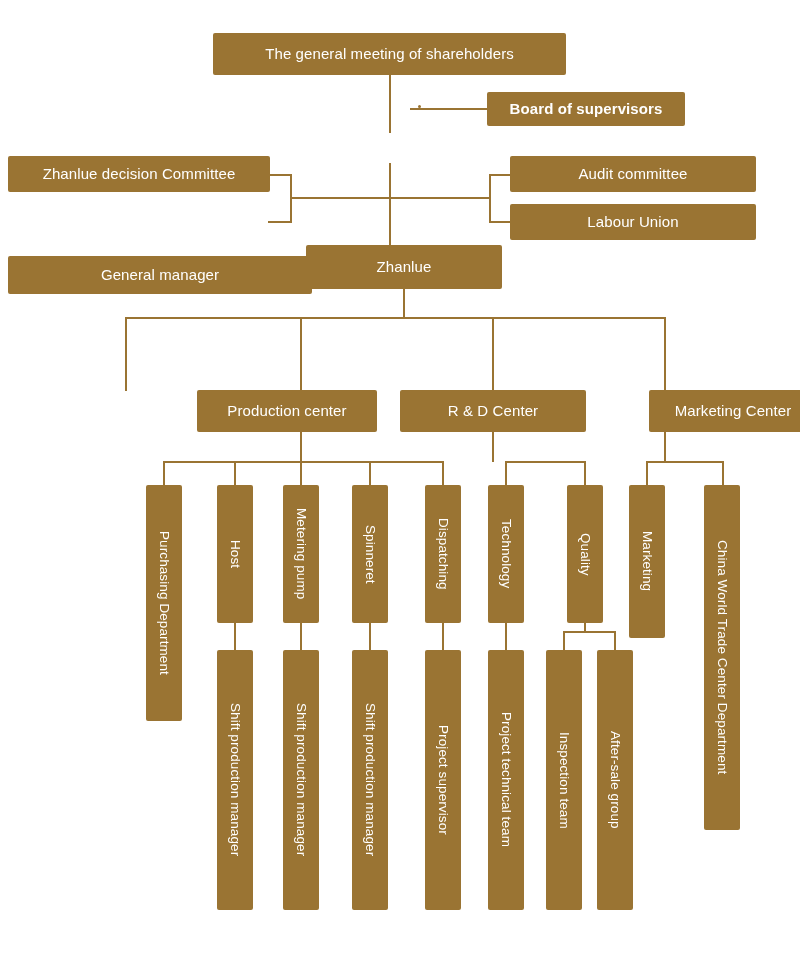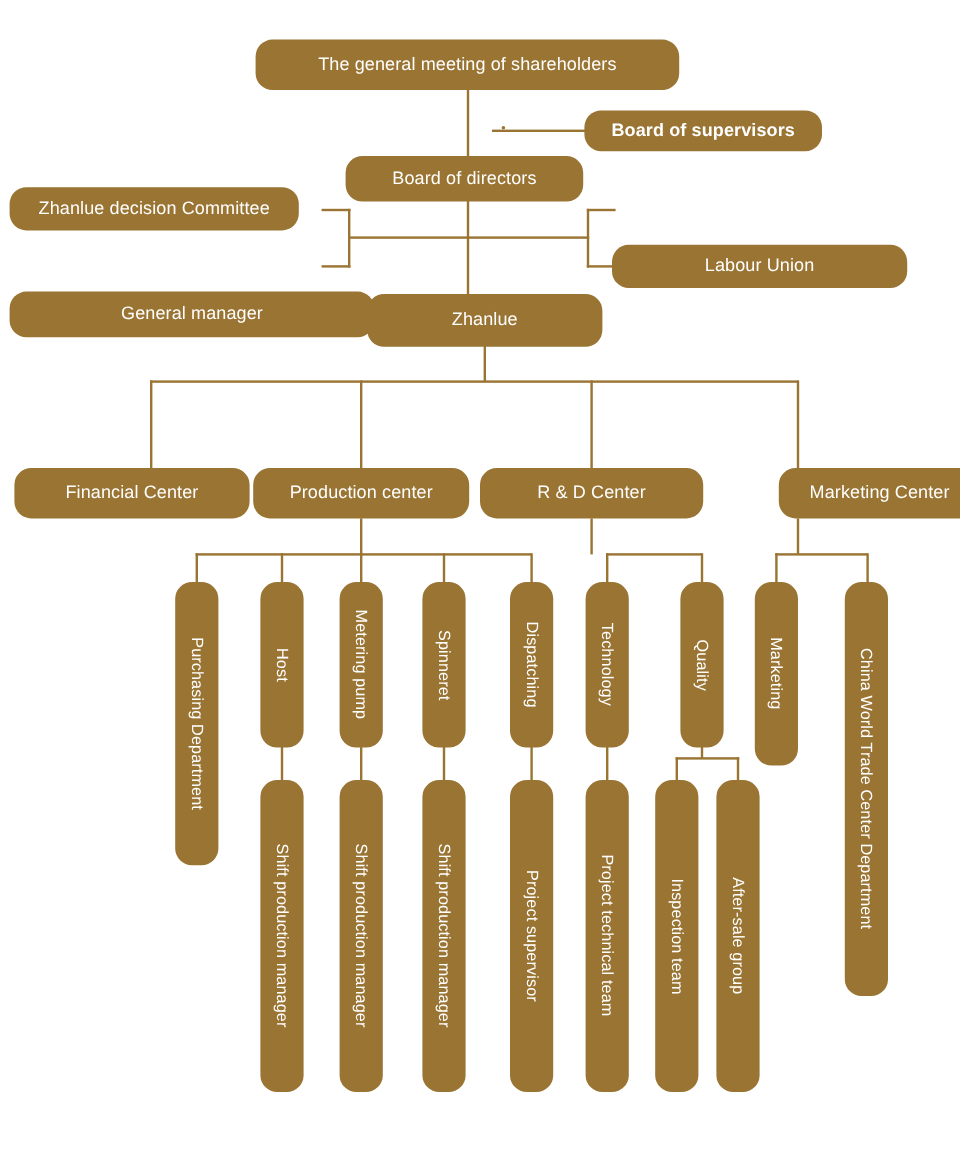--- a/index.html
+++ b/index.html
@@ -12,21 +12,21 @@
     width: 800px;
     height: 970px;
     background: #ffffff;
     font-family: "Liberation Sans", sans-serif;
     overflow: hidden;
   }
   .node {
     position: absolute;
     background: #9a7433;
     color: #ffffff;
-    border-radius: 14px;
+    border-radius: 2px;
     display: flex;
     align-items: center;
     justify-content: center;
     text-align: center;
     box-sizing: border-box;
     line-height: 1.15;
     letter-spacing: 0.1px;
   }
   .node.h {
     font-size: 15px;
@@ -107,30 +107,29 @@
   <div class="line vt" style="left:442px; top:622px; height:28px;"></div>
   <div class="line vt" style="left:505px; top:622px; height:28px;"></div>
 
   <div class="line vt" style="left:584px; top:622px; height:10px;"></div>
   <div class="line hz" style="left:563px; top:631px; width:53px;"></div>
   <div class="line vt" style="left:563px; top:631px; height:19px;"></div>
   <div class="line vt" style="left:614px; top:631px; height:19px;"></div>
 
   <div class="node h" style="left:213px; top:33px; width:353px; height:42px;">The general meeting of shareholders</div>
   <div class="node h" style="left:487px; top:92px; width:198px; height:34px;font-weight:bold;">Board of supervisors</div>
-  <div class="node h" style="left:288px; top:130px; width:198px; height:38px;">Board of directors</div>
 
-  <div class="node h" style="left:8px; top:156px; width:241px; height:36px;">Zhanlue decision Committee</div>
+  <div class="node h" style="left:8px; top:156px; width:262px; height:36px;">Zhanlue decision Committee</div>
+  <div class="node h" style="left:510px; top:156px; width:246px; height:36px;">Audit committee</div>
   <div class="node h" style="left:510px; top:204px; width:246px; height:36px;">Labour Union</div>
 
-  <div class="node h" style="left:8px; top:243px; width:304px; height:38px;">General manager</div>
+  <div class="node h" style="left:8px; top:256px; width:304px; height:38px;">General manager</div>
   <div class="node h" style="left:306px; top:245px; width:196px; height:44px;">Zhanlue</div>
 
-  <div class="node h" style="left:12px; top:390px; width:196px; height:42px;">Financial Center</div>
-  <div class="node h" style="left:211px; top:390px; width:180px; height:42px;">Production center</div>
+  <div class="node h" style="left:197px; top:390px; width:180px; height:42px;">Production center</div>
   <div class="node h" style="left:400px; top:390px; width:186px; height:42px;">R &amp; D Center</div>
   <div class="node h" style="left:601px; top:390px; width:168px; height:42px;margin-left:48px;">Marketing Center</div>
 
   <div class="node v" style="left:146px; top:485px; width:36px; height:236px;">Purchasing Department</div>
   <div class="node v" style="left:217px; top:485px; width:36px; height:138px;">Host</div>
   <div class="node v" style="left:283px; top:485px; width:36px; height:138px;">Metering pump</div>
   <div class="node v" style="left:352px; top:485px; width:36px; height:138px;">Spinneret</div>
   <div class="node v" style="left:425px; top:485px; width:36px; height:138px;">Dispatching</div>
 
   <div class="node v" style="left:488px; top:485px; width:36px; height:138px;">Technology</div>

